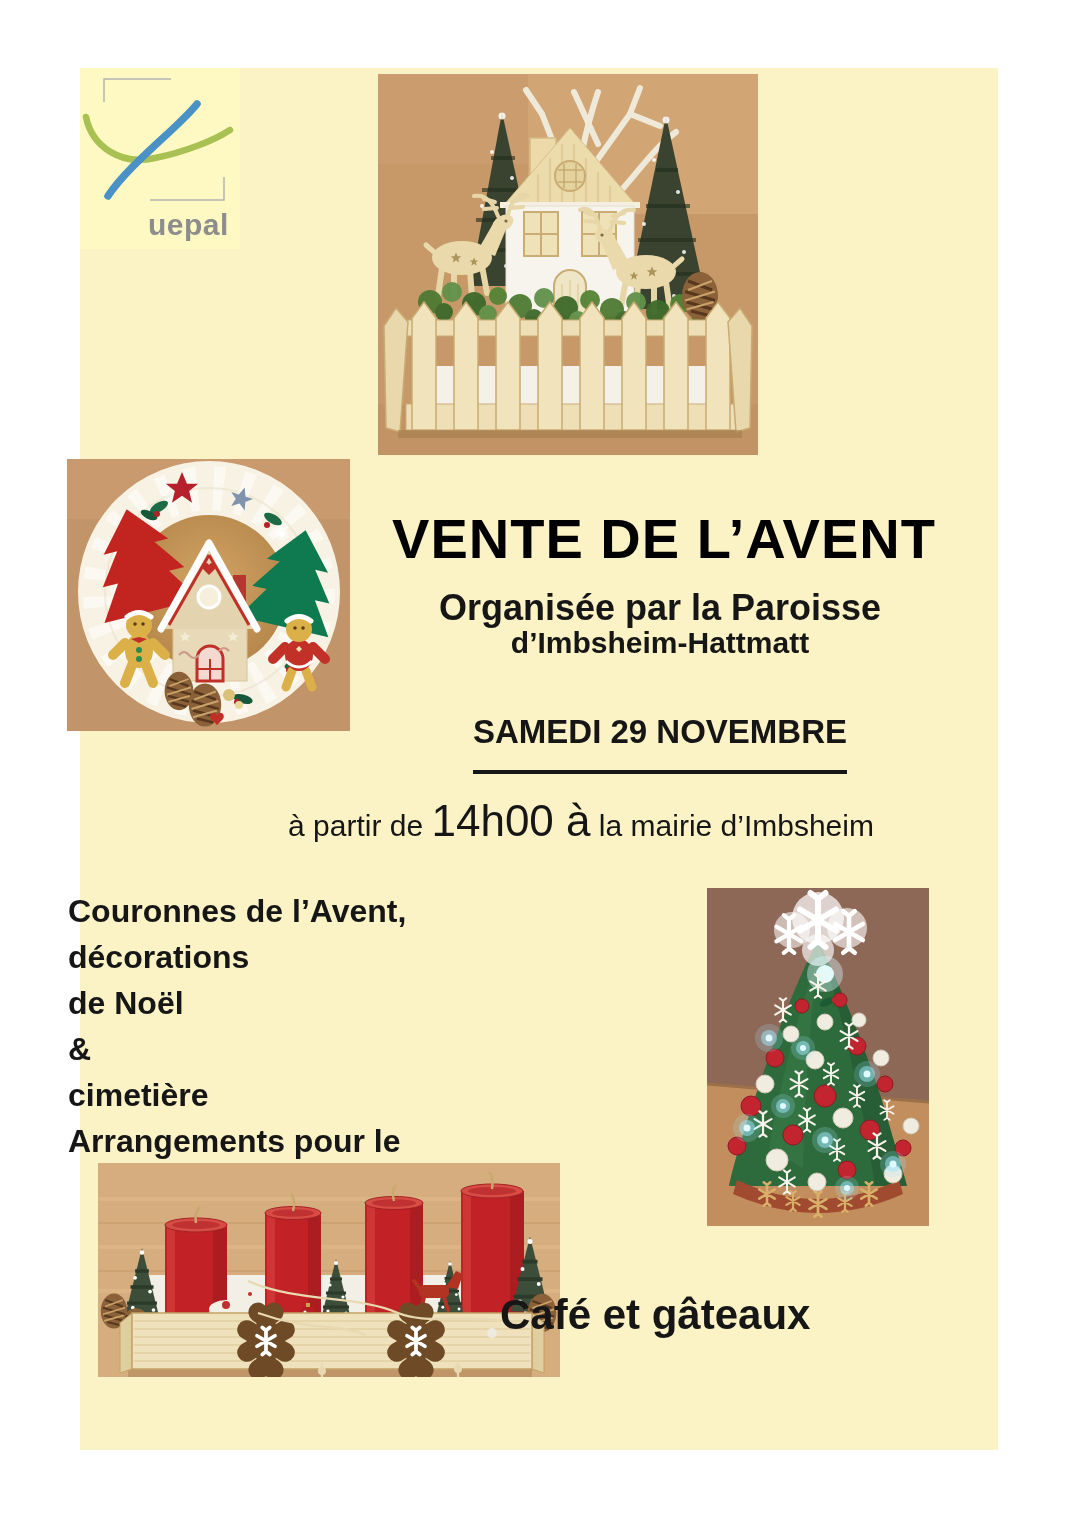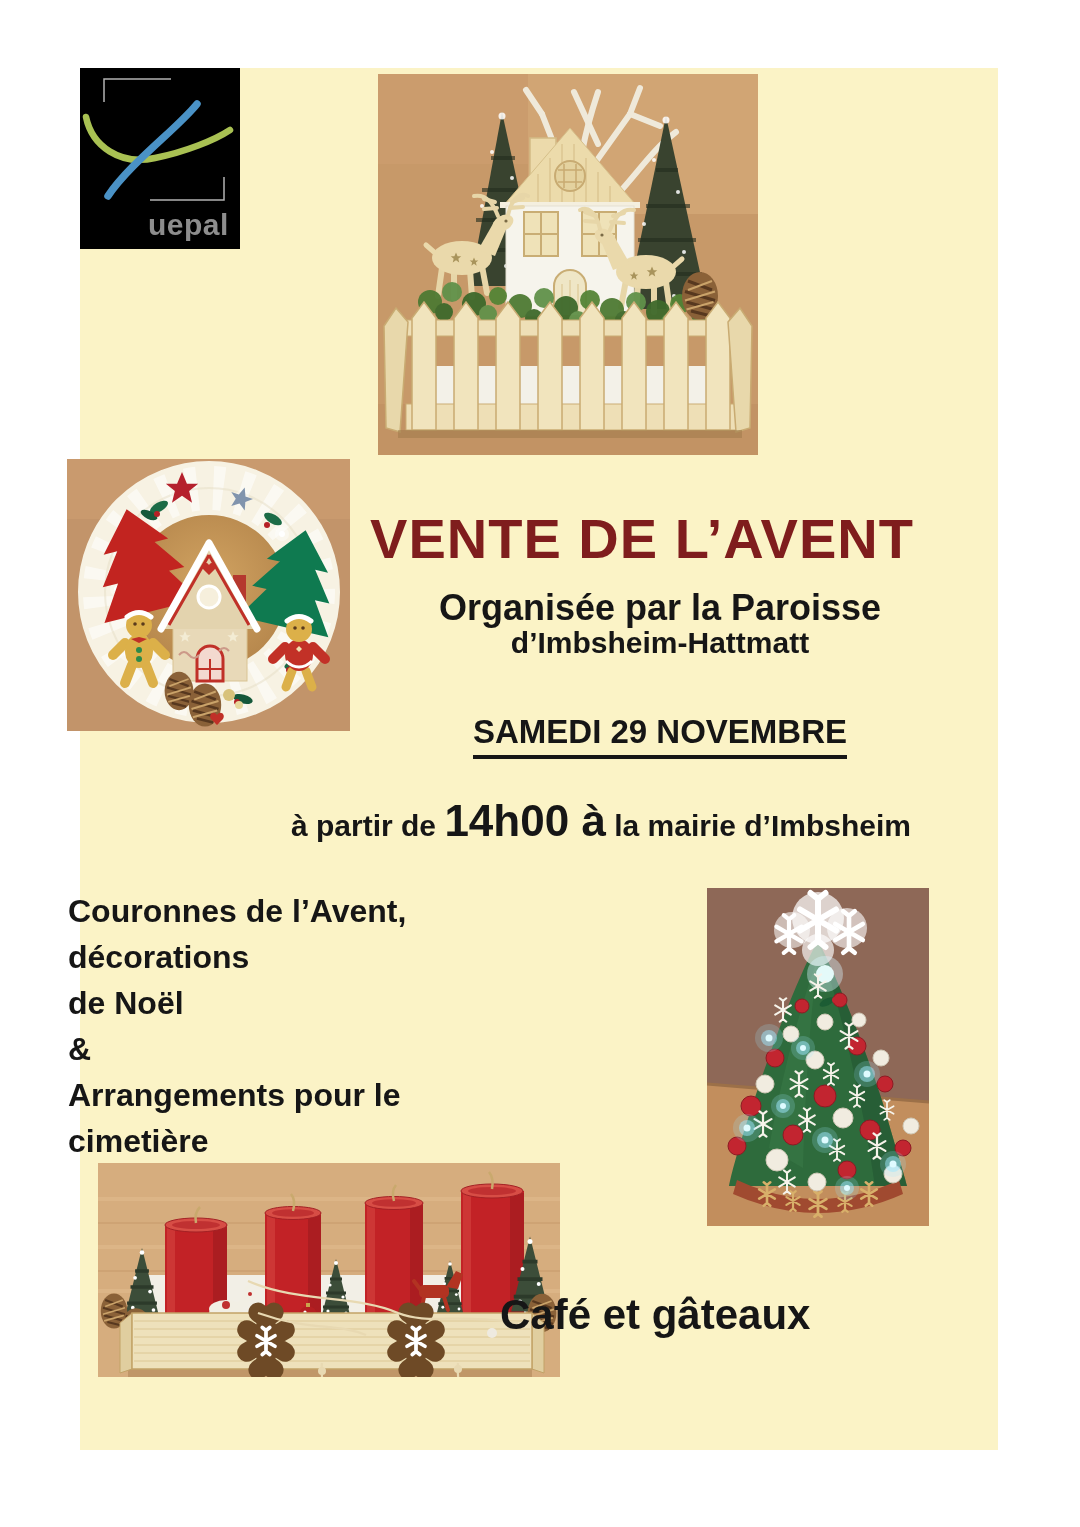--- a/index.html
+++ b/index.html
@@ -1,32 +1,32 @@
 <!DOCTYPE html>
 <html><head>
 <meta charset="utf-8">
 <style>
   html,body{margin:0;padding:0;background:#ffffff;}
   .page{position:relative;width:1080px;height:1527px;background:#ffffff;overflow:hidden;
         font-family:"Liberation Sans", sans-serif;color:#161616;}
   .paper{position:absolute;left:80px;top:68px;width:918px;height:1382px;background:#fbf3c6;}
   .abs{position:absolute;}
-  .logo-box{left:80px;top:68px;width:160px;height:181px;background:#000000;}
+  .logo-box{left:80px;top:68px;width:160px;height:181px;background:#fef9c3;}
   .logo-box svg{position:absolute;left:0;top:0;}
   .logo-brand{position:absolute;left:68px;top:140px;font-size:30px;color:#8d8d8d;
               font-weight:bold;letter-spacing:.5px;}
   .photo{overflow:hidden;}
   .photo svg{display:block;}
-  .title{left:312px;top:468px;width:660px;text-align:center;font-size:56px;font-weight:bold;
-         color:#7f1d1d;letter-spacing:1px;white-space:nowrap;}
+  .title{left:334px;top:468px;width:660px;text-align:center;font-size:56px;font-weight:bold;
+         color:#000000;letter-spacing:1px;white-space:nowrap;}
   .org1{left:330px;top:551px;width:660px;text-align:center;font-size:36px;font-weight:bold;}
   .org2{left:330px;top:596px;width:660px;text-align:center;font-size:30px;font-weight:bold;}
   .date-line{left:330px;top:680px;width:660px;text-align:center;font-size:33px;font-weight:bold;}
-  .date-line span{border-bottom:4px solid #161616;padding-bottom:5px;}
-  .venue{left:196px;top:766px;width:810px;text-align:center;font-size:30px;font-weight:bold;}
+  .date-line span{border-bottom:4px solid #161616;padding-bottom:20px;}
+  .venue{left:176px;top:766px;width:810px;text-align:center;font-size:30px;font-weight:normal;}
   .venue .big{font-size:44px;}
   .offerings{left:68px;top:888px;width:650px;text-align:left;font-size:32px;font-weight:bold;}
   .offerings div{line-height:46px;}
   .footer{left:500px;top:1282px;width:570px;text-align:left;font-size:42px;font-weight:bold;
           line-height:66px;}
   .photo-top{left:378px;top:74px;width:380px;height:381px;}
   .photo-wreath{left:67px;top:459px;width:283px;height:272px;}
   .photo-tree{left:707px;top:888px;width:222px;height:338px;}
   .photo-candles{left:98px;top:1163px;width:462px;height:214px;}
 </style>
@@ -311,22 +311,22 @@
   <p class="org1 abs">Organisée par la Paroisse</p>
   <p class="org2 abs">d’Imbsheim-Hattmatt</p>
   <p class="date-line abs"><span>SAMEDI 29 NOVEMBRE</span></p>
   <p class="venue abs"><span>à partir de </span><span class="big">14h00 à</span><span> la mairie d’Imbsheim</span></p>
 
   <div class="offerings abs">
     <div>Couronnes de l’Avent,</div>
     <div>décorations</div>
     <div>de Noël</div>
     <div>&amp;</div>
+    <div>cimetière</div>
     <div>Arrangements pour le</div>
-    <div>cimetière</div>
   </div>
 
   <div class="photo photo-tree abs">
     <svg width="222" height="338" viewBox="0 0 222 338">
       <rect width="222" height="338" fill="#8e6857"></rect>
       <path d="M0,196 L222,214 L222,338 L0,338 Z" fill="#c28e5d"></path>
       <path d="M0,196 L222,214" stroke="#9c7048" stroke-width="3"></path>
       <g>
         <path d="M111,52 C88,95 60,170 38,240 C28,272 24,288 22,298 L200,298 C196,282 188,258 178,222 C158,158 132,95 111,52 Z" fill="#2e6b3c"></path>
         <path d="M111,52 C132,95 158,158 178,222 C188,258 196,282 200,298 L168,298 C160,240 140,140 111,52 Z" fill="#1f5230" opacity=".5"></path>

